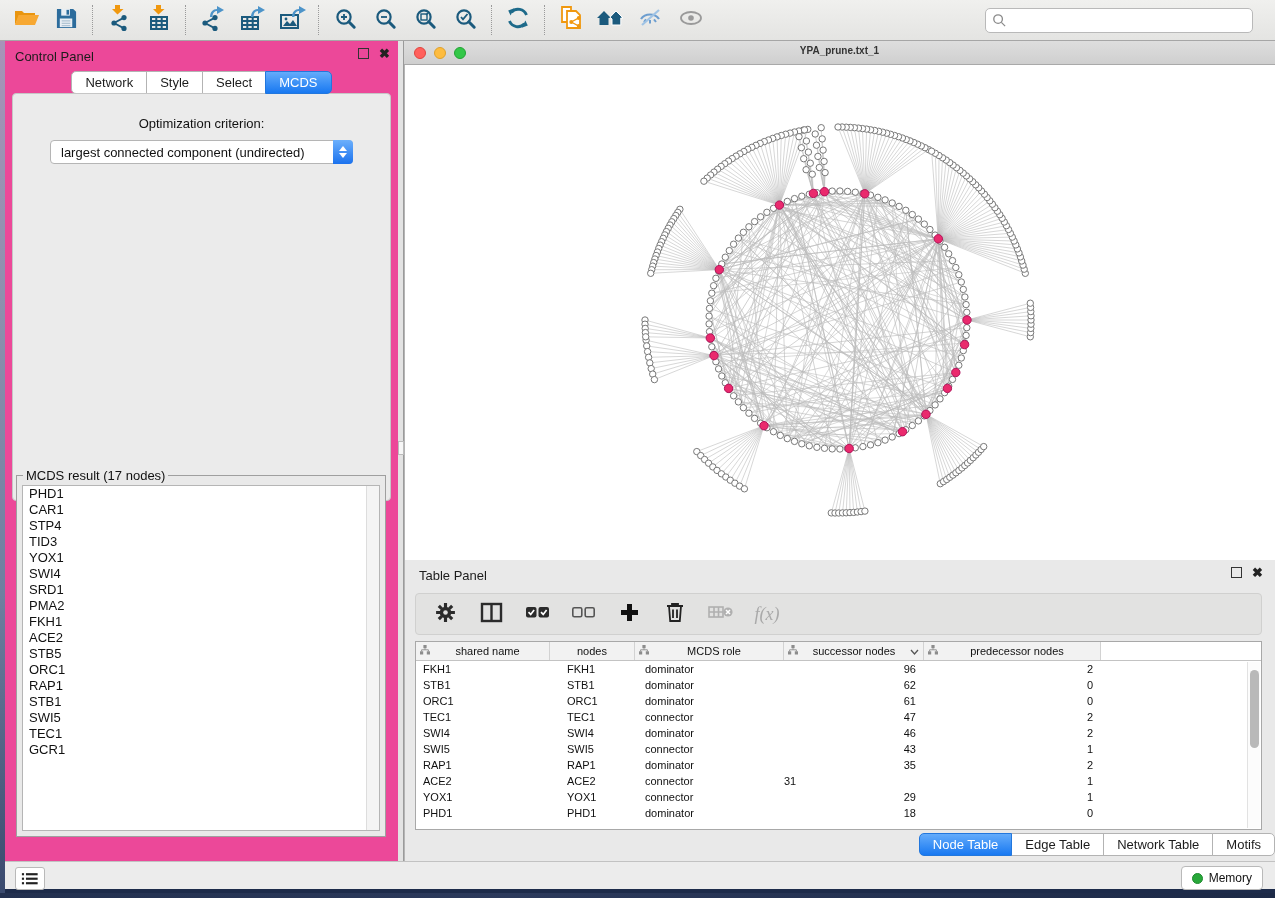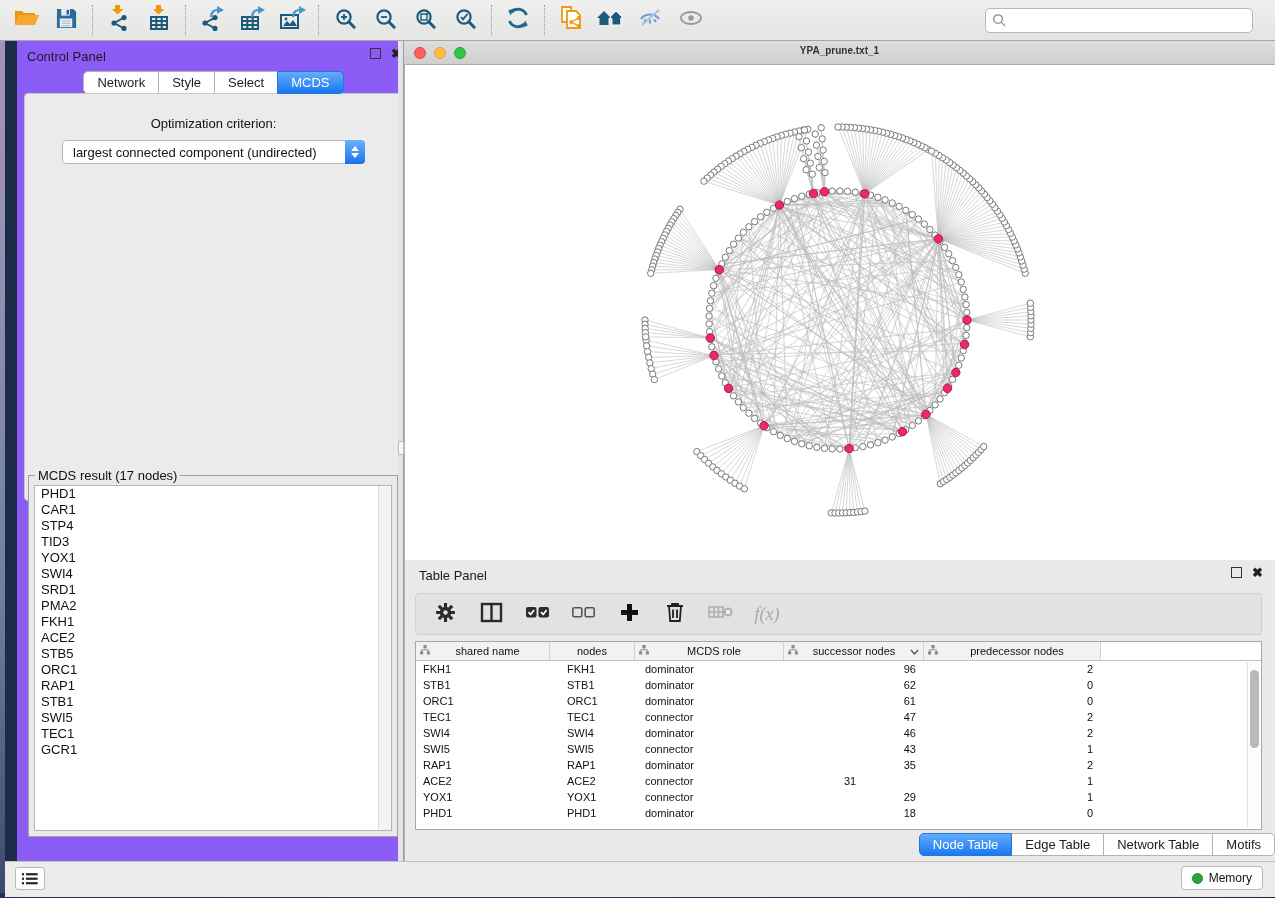--- a/index.html
+++ b/index.html
@@ -16,21 +16,21 @@
   .toolbar { position:absolute; left:0; top:0; width:1275px; height:41px;
     background:linear-gradient(#f0f0ee,#e4e4e2); border-bottom:1px solid #a6a6a6;
     display:flex; align-items:center; padding-left:6px; }
   .tb-btn { width:40px; height:34px; display:flex; align-items:center; justify-content:center; cursor:default; }
   .tb-sep { width:1px; height:30px; border-left:1px dotted #9a9a9a; margin:0 6px; }
   .searchwrap { position:absolute; right:22px; top:8px; width:268px; height:25px;
     background:#fff; border:1px solid #b9b9b9; border-radius:5px; display:flex; align-items:center; padding-left:6px; }
   .searchwrap input { border:none; outline:none; flex:1; font:13px "Liberation Sans",sans-serif; background:transparent; }
 
   
-  .cpanel { position:absolute; left:17px; top:41px; width:393px; height:820px; background:#8b5cf6; }
+  .cpanel { position:absolute; left:5px; top:41px; width:393px; height:820px; background:#ec4899; }
   .cp-title { position:absolute; left:10px; top:8px; font-size:13px; color:#1c1c1c; }
   .panel-ctl { position:absolute; top:7px; display:flex; gap:10px; align-items:center; }
   .cp-ctl { right:8px; }
   .float-box { width:11px; height:11px; border:1.5px solid #333; display:inline-block; }
   .close-x { font-size:13px; font-weight:bold; color:#222; line-height:11px; }
 
   .seg-tabs { position:absolute; left:0; right:0; top:30px; display:flex; justify-content:center; }
   .seg { border:1px solid #b3b3b3; background:#fff; color:#1c1c1c; font-size:13px;
     padding:3px 13px; margin-left:-1px; position:relative; cursor:default; }
   .seg:first-child { border-radius:5px 0 0 5px; margin-left:0; }
@@ -85,21 +85,21 @@
   .th { background:#f2f2f2; border-right:1px solid #d2d2d2; display:flex; align-items:center; padding:0 4px; }
   .th .lbl { flex:1; text-align:center; }
   .trow { display:flex; height:16px; font-size:11px; color:#111; align-items:center; }
   .td { overflow:hidden; white-space:nowrap; }
   .tscroll { position:absolute; top:20px; bottom:1px; right:1px; width:13px; background:#fcfcfc; border-left:1px solid #e2e2e2; }
   .tscroll .thumb { position:absolute; left:2px; top:8px; width:9px; height:78px; background:#b9b9b9; border-radius:5px; }
 
   .tp-tabs { position:absolute; left:0; right:0; top:273px; display:flex; justify-content:flex-end; }
 
   
-  .statusbar { position:absolute; left:5px; top:861px; width:1270px; height:36px; background:#ececec; border-top:1px solid #c2c2c2; }
+  .statusbar { position:absolute; left:5px; top:861px; width:1270px; height:28px; background:#ececec; border-top:1px solid #c2c2c2; }
   .menu-btn { position:absolute; left:10px; top:5px; width:30px; height:23px; background:#fff;
     border:1px solid #b9b9b9; border-radius:3px; display:flex; align-items:center; justify-content:center; }
   .mem-btn { position:absolute; right:12px; top:4px; height:24px; background:#fff; border:1px solid #b9b9b9;
     border-radius:4px; display:flex; align-items:center; gap:6px; padding:0 10px; font-size:12px; color:#111; }
   .mem-dot { width:11px; height:11px; border-radius:50%; background:#28a83a; border:1px solid #1d8a2d; }
 </style>
 </head>
 <body>
 
 <div class="wall-left"></div>
@@ -1282,21 +1282,21 @@
           <div class="td" style="width: 134px; padding-left: 7px;">RAP1</div>
           <div class="td" style="width: 85px; padding-left: 17px;">RAP1</div>
           <div class="td" style="width: 149px; padding-left: 10px;">dominator</div>
           <div class="td" style="width: 140px; text-align: right; padding-right: 8px;">35</div>
           <div class="td" style="width: 177px; text-align: right; padding-right: 8px;">2</div>
         </div>
         <div class="trow">
           <div class="td" style="width: 134px; padding-left: 7px;">ACE2</div>
           <div class="td" style="width: 85px; padding-left: 17px;">ACE2</div>
           <div class="td" style="width: 149px; padding-left: 10px;">connector</div>
-          <div class="td" style="width: 140px; text-align: center; padding-right: 8px;">31</div>
+          <div class="td" style="width: 140px; text-align: left; padding-right: 8px;">31</div>
           <div class="td" style="width: 177px; text-align: right; padding-right: 8px;">1</div>
         </div>
         <div class="trow">
           <div class="td" style="width: 134px; padding-left: 7px;">YOX1</div>
           <div class="td" style="width: 85px; padding-left: 17px;">YOX1</div>
           <div class="td" style="width: 149px; padding-left: 10px;">connector</div>
           <div class="td" style="width: 140px; text-align: right; padding-right: 8px;">29</div>
           <div class="td" style="width: 177px; text-align: right; padding-right: 8px;">1</div>
         </div>
         <div class="trow">

